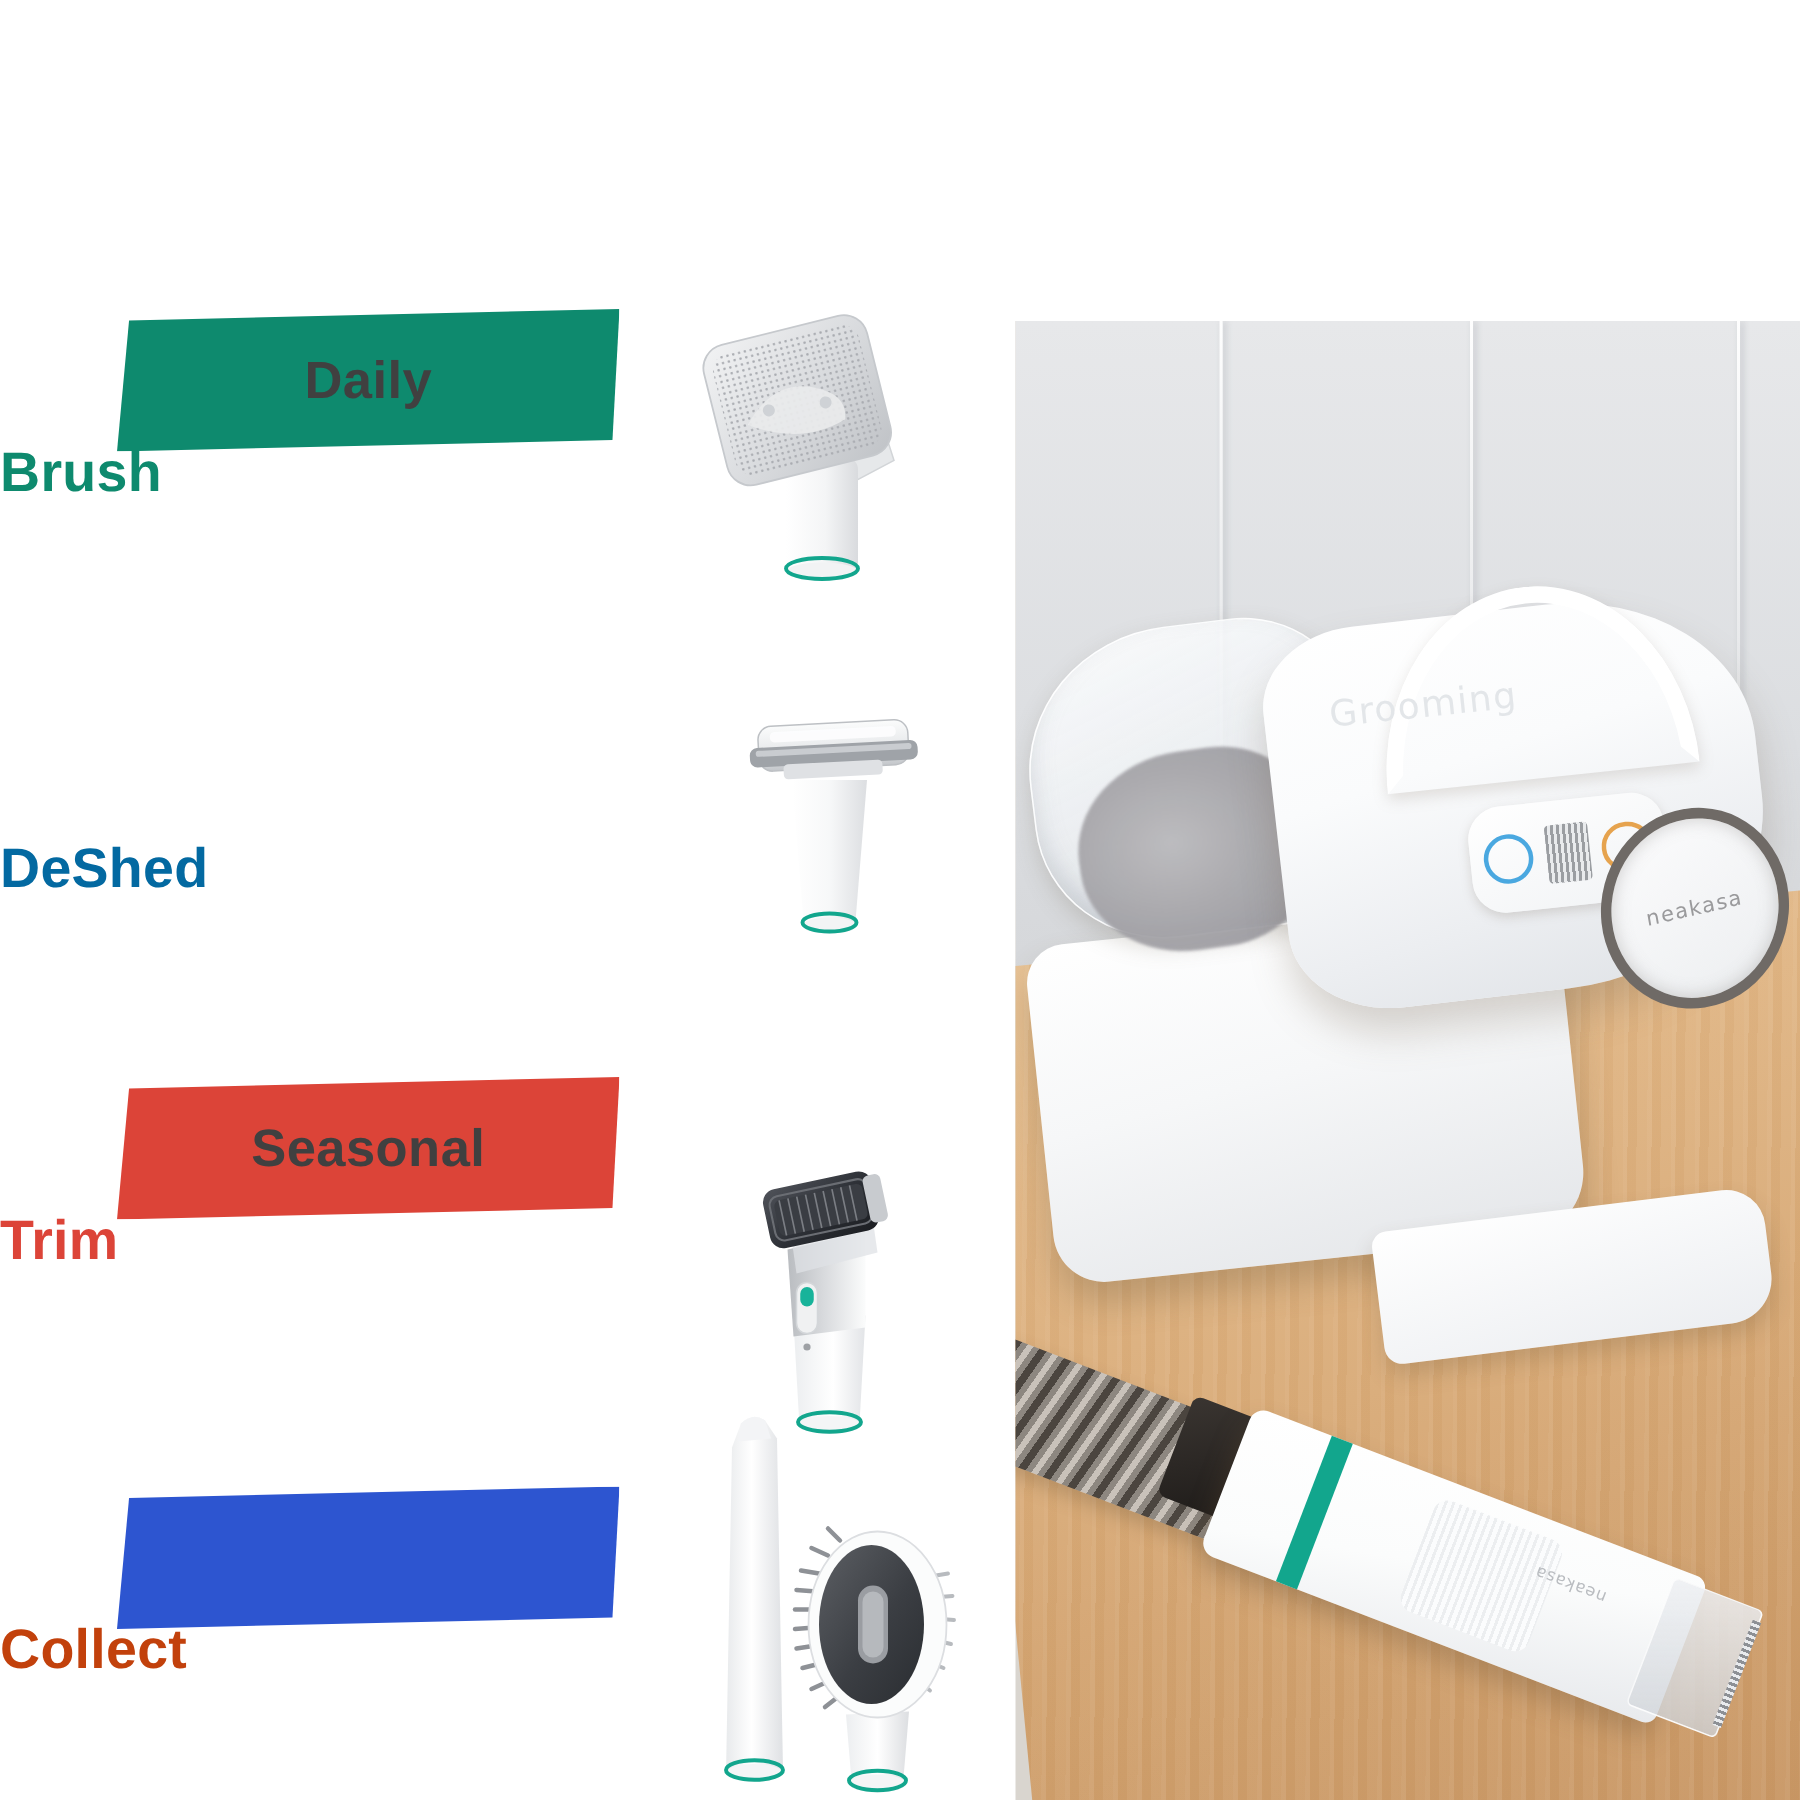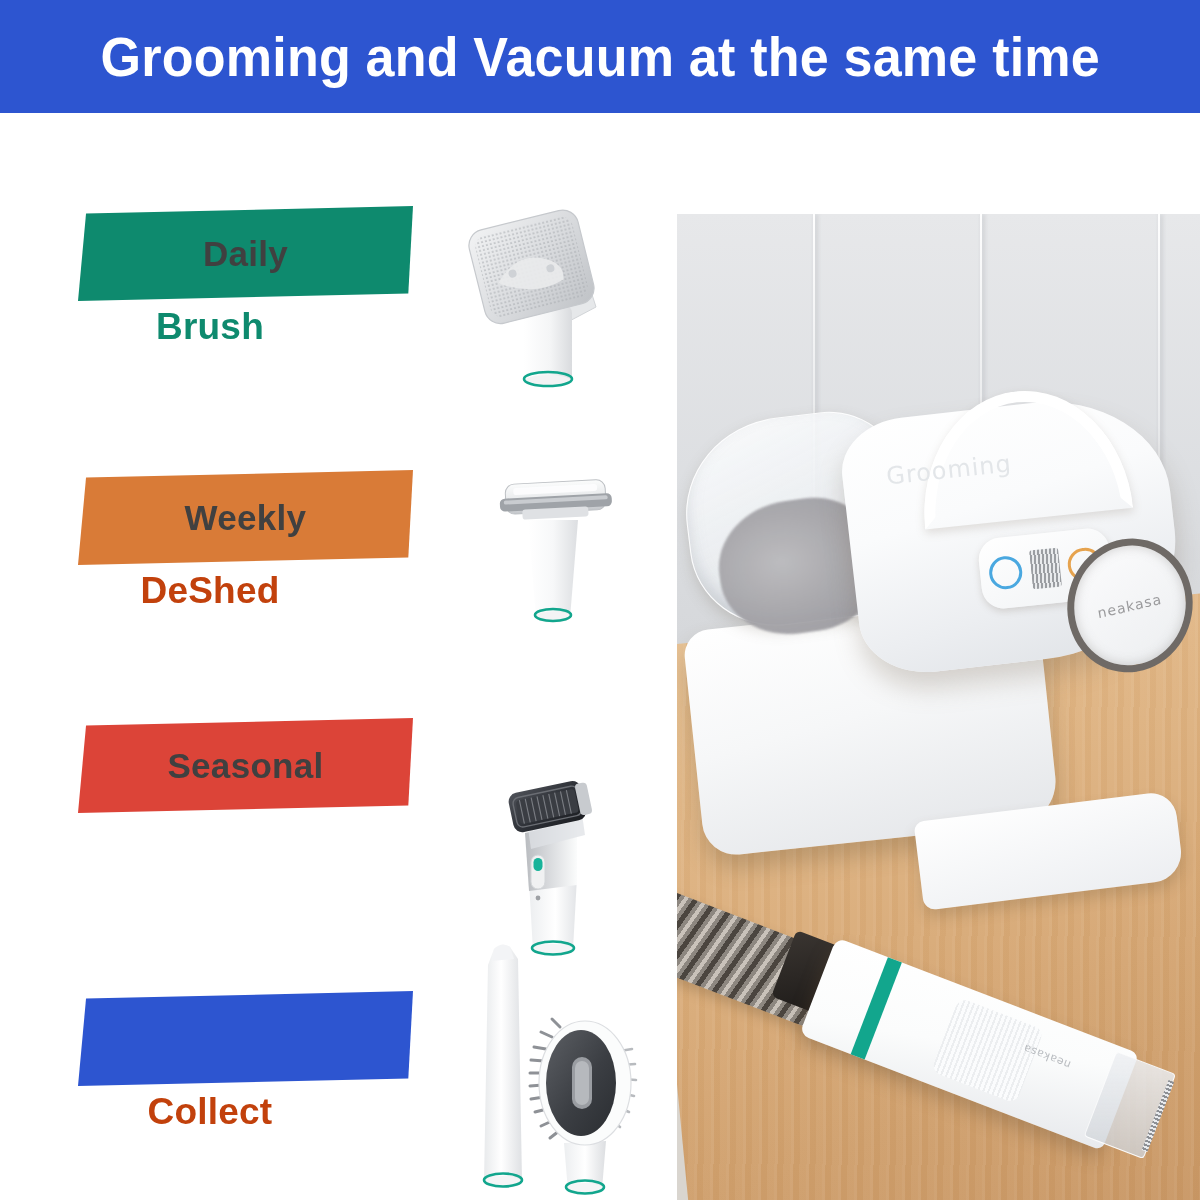--- a/index.html
+++ b/index.html
@@ -46,23 +46,22 @@
     position:relative;
     color:#404040;
     font-weight:bold;
     font-size:35px;
     letter-spacing:0.3px;
     white-space:nowrap;
     z-index:2;
   }
   .sub-label {
     position:absolute;
-    top:100px;
+    top:88px;
     width:420px;
-    text-align:center;
     font-weight:bold;
     font-size:37px;
     letter-spacing:0.2px;
     white-space:nowrap;
   }
 
   
   .art { position:absolute; }
 
   
@@ -224,23 +223,20 @@
     border-radius:10px 26px 30px 12px;
     transform:rotate(-7deg);
     box-shadow:0 8px 14px rgba(110,88,60,.24);
   }
 </style>
 </head>
 <body>
 
 <div id="page">
 
-  <div class="header-band">
-    <div class="header-title">Grooming and Vacuum at the same time</div>
-  </div>
 
   <div class="rows">
 
     <div class="row" style="top:93px;">
       <div class="tagwrap">
         <div class="tag">
           <div class="tag-shape" style="background:#0e8a6e;"></div>
           <span class="tag-label">Daily</span>
         </div>
         <div class="sub-label" style="color:#0e8a6e;">Brush</div>
@@ -278,25 +274,21 @@
             <path d="M40 74 q28 -30 58 -8 q10 8 6 20 q-32 10 -64 -12 Z" fill="#e9eaec" opacity=".92"></path>
             <circle cx="56" cy="68" r="4" fill="#cfd2d6"></circle>
             <circle cx="94" cy="72" r="4" fill="#cfd2d6"></circle>
           </g>
         </svg>
       </div>
     </div>
 
     <div class="row" style="top:357px;">
       <div class="tagwrap">
-        <div class="tag">
-          <div class="tag-shape" style="background:#d97b37;"></div>
-          <span class="tag-label">Weekly</span>
-        </div>
-        <div class="sub-label" style="color:#c2410c;">DeShed</div>
+        <div class="sub-label" style="color:#0369a1;">DeShed</div>
       </div>
 
       <div class="art" style="left:470px; top:-10px; width:175px; height:190px;">
         <svg viewBox="0 0 175 190" width="175" height="190">
           <defs>
             <linearGradient id="dsBody" x1="0" y1="0" x2="1" y2="0">
               <stop offset="0%" stop-color="#ffffff"></stop>
                 <stop offset="50%" stop-color="#f7f8f9"></stop>
                 <stop offset="100%" stop-color="#dcdee1"></stop>
             </linearGradient>
@@ -321,20 +313,21 @@
         </svg>
       </div>
     </div>
 
     <div class="row" style="top:605px;">
       <div class="tagwrap">
         <div class="tag">
           <div class="tag-shape" style="background:#dc4438;"></div>
           <span class="tag-label">Seasonal</span>
         </div>
+        <div class="sub-label" style="color:#dc4438;">Trim</div>
       </div>
 
       <div class="art" style="left:485px; top:55px; width:155px; height:200px;">
         <svg viewBox="0 0 155 200" width="155" height="200">
           <defs>
             <linearGradient id="clBody" x1="0" y1="0" x2="1" y2="0">
               <stop offset="0%" stop-color="#b9bcc0"></stop>
                 <stop offset="45%" stop-color="#d7d9dc"></stop>
                 <stop offset="100%" stop-color="#fbfcfc"></stop>
             </linearGradient>

